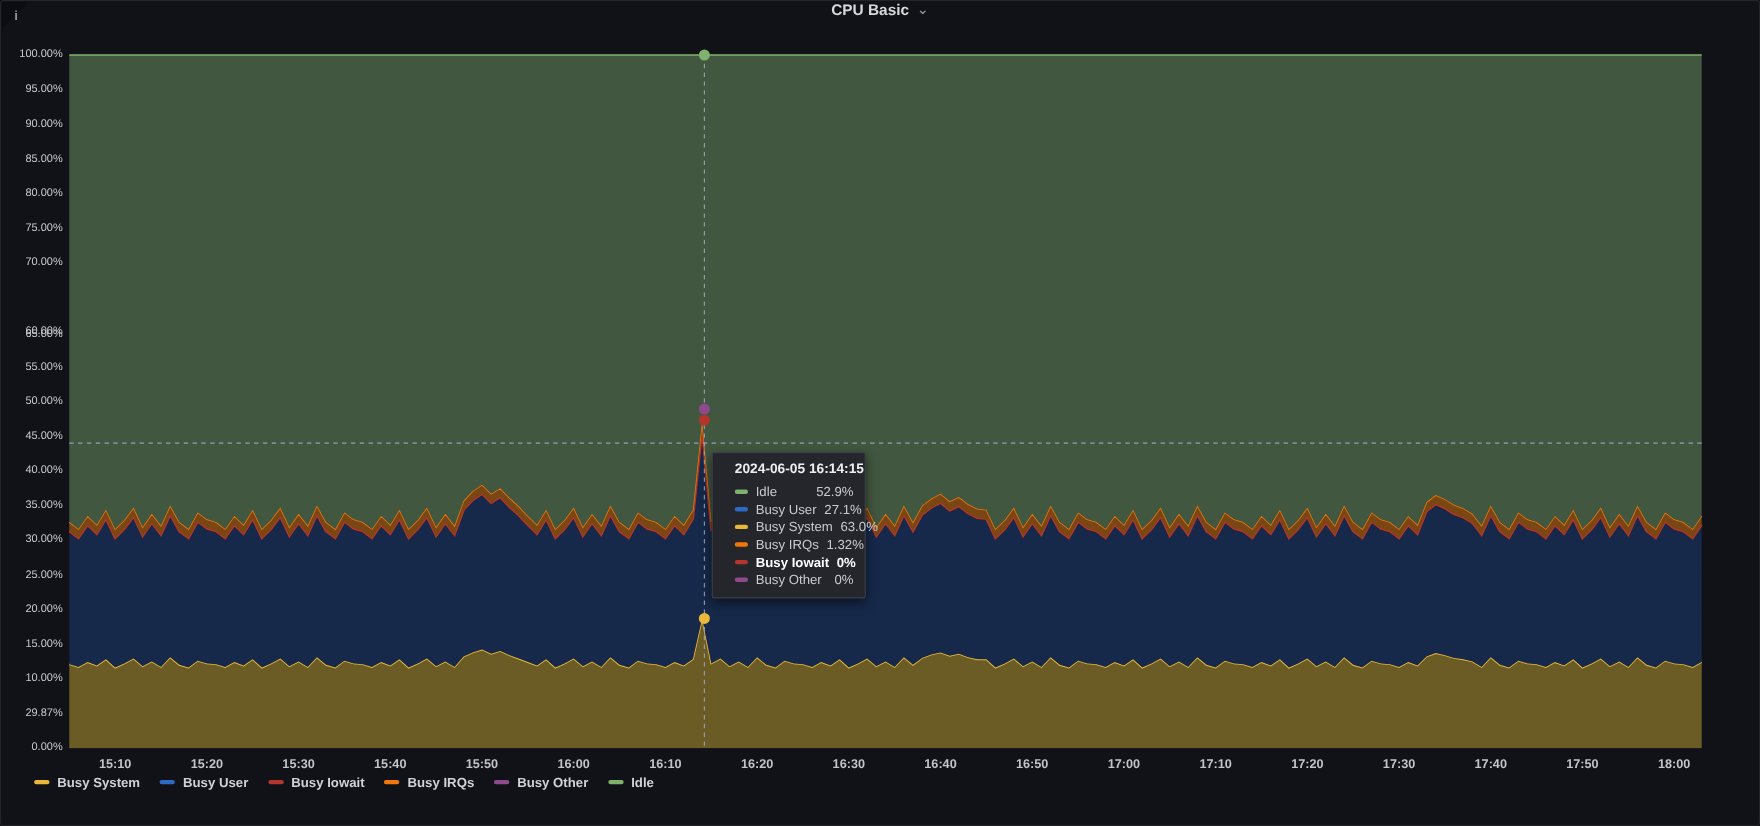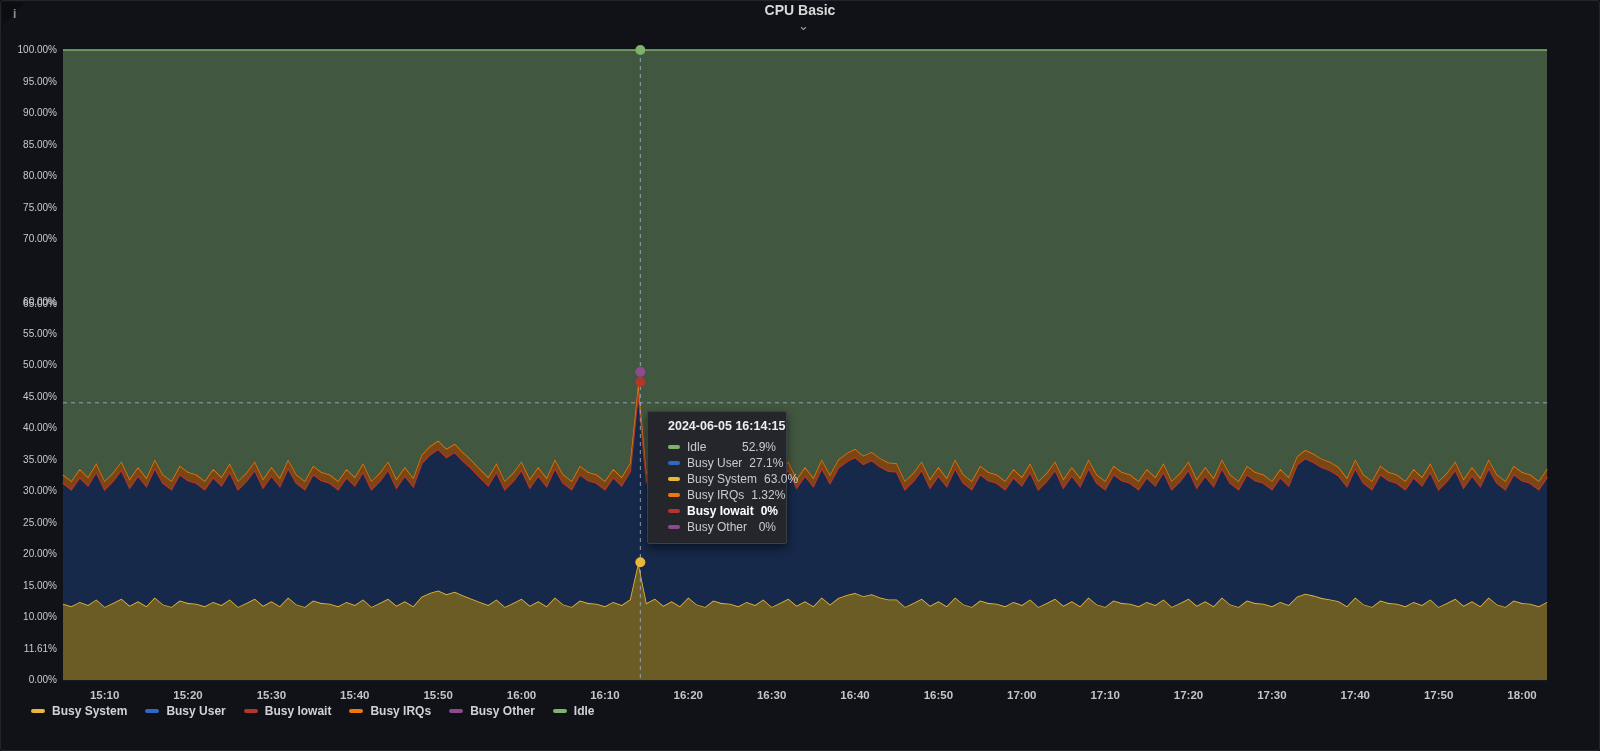--- a/index.html
+++ b/index.html
@@ -1,20 +1,20 @@
 <!DOCTYPE html>
 <html><head>
 <meta charset="utf-8">
 <style>
   * { margin:0; padding:0; box-sizing:border-box; }
   html,body { width:1600px; height:751px; background:#0b0c0e; font-family:"Liberation Sans", sans-serif; overflow:hidden; }
   .panel { position:absolute; left:0; top:0; width:1600px; height:751px; background:#111217; border:1px solid #22252b; border-radius:3px; }
   .panel-corner { position:absolute; left:1px; top:1px; width:0; height:0; border-top:24px solid #0c0d10; border-right:24px solid transparent; }
   .info-icon { position:absolute; left:12px; top:6px; font-size:12px; font-weight:700; color:#8e9196; z-index:5; }
-  .panel-header { position:absolute; left:0; top:0; width:100%; height:33px; display:flex; align-items:center; justify-content:center; cursor:pointer;flex-direction:column; }
+  .panel-header { position:absolute; left:0; top:0; width:100%; height:33px; display:flex; align-items:flex-start; justify-content:center; cursor:pointer; }
   .panel-title { font-size:14px; font-weight:700; color:#d8d9da; }
   .panel-chevron { margin-left:7px; font-size:13px; color:#9aa0a6; }
   .plot-svg { position:absolute; left:0; top:0; }
   .ylabel { position:absolute; width:56px; height:14px; line-height:14px; text-align:right; font-size:10px; font-weight:500; color:#c8cace; }
   .xlabel { position:absolute; width:60px; height:14px; line-height:14px; text-align:center; font-size:11.5px; font-weight:700; color:#c2c4c8; }
   .legend { position:absolute; left:30px; top:703px; display:flex; align-items:center; gap:18px; }
   .legend-item { display:flex; align-items:center; gap:7px; cursor:pointer; }
   .legend-swatch { width:14px; height:4px; border-radius:2px; }
   .legend-label { font-size:12px; font-weight:700; color:#d0d2d8; }
   .tooltip { position:absolute; width:140px; background:#24262c; border:1px solid #3b3f46; border-radius:2px; padding:7px 10px 8px 10px; box-shadow:0 4px 10px rgba(0,0,0,.55); z-index:10; }
@@ -93,21 +93,21 @@
     <g id="hover-dots">
         <circle cx="639.3426966292135" cy="49" r="5" fill="#7EB26D"></circle>
         <circle cx="639.3426966292135" cy="370.93" r="5" fill="#8D4A8D"></circle>
         <circle cx="639.3426966292135" cy="381.01000000000005" r="5" fill="#B5342C"></circle>
         <circle cx="639.3426966292135" cy="561.19" r="5" fill="#EAB839"></circle>
       </g>
   </svg>
 
   <div id="y-axis">
       <div class="ylabel" style="left: 0px; top: 672px;">0.00%</div>
-      <div class="ylabel" style="left: 0px; top: 640.5px;">11.61%</div>
+      <div class="ylabel" style="left: 0px; top: 640.5px;">29.87%</div>
       <div class="ylabel" style="left: 0px; top: 609px;">10.00%</div>
       <div class="ylabel" style="left: 0px; top: 577.5px;">15.00%</div>
       <div class="ylabel" style="left: 0px; top: 546px;">20.00%</div>
       <div class="ylabel" style="left: 0px; top: 514.5px;">25.00%</div>
       <div class="ylabel" style="left: 0px; top: 483px;">30.00%</div>
       <div class="ylabel" style="left: 0px; top: 451.5px;">35.00%</div>
       <div class="ylabel" style="left: 0px; top: 420px;">40.00%</div>
       <div class="ylabel" style="left: 0px; top: 388.5px;">45.00%</div>
       <div class="ylabel" style="left: 0px; top: 357px;">50.00%</div>
       <div class="ylabel" style="left: 0px; top: 325.5px;">55.00%</div>

